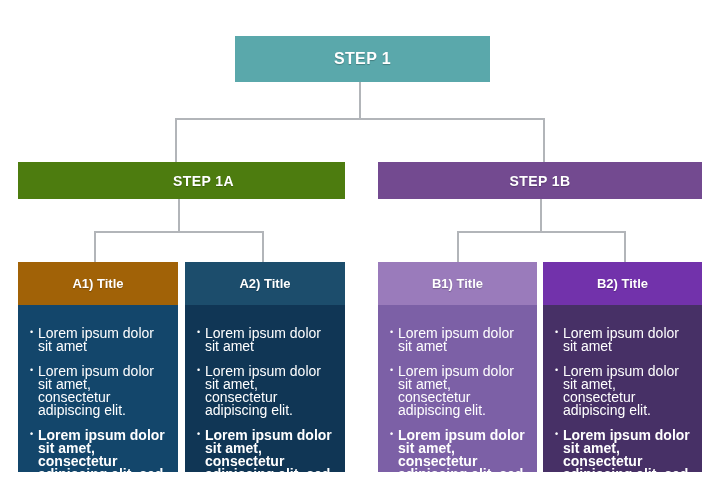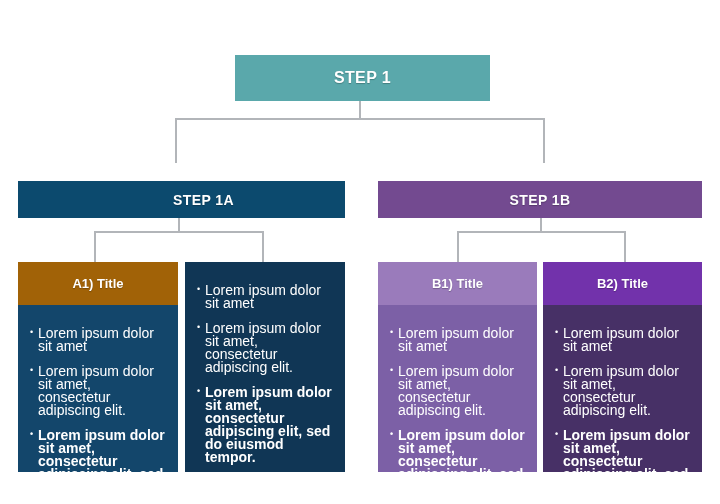--- a/index.html
+++ b/index.html
@@ -31,21 +31,20 @@
   .node {
     position: absolute;
     box-sizing: border-box;
     display: flex;
     align-items: center;
     justify-content: center;
     color: #ffffff;
     font-weight: bold;
     letter-spacing: 0.4px;
     text-shadow: 0 1px 1px rgba(0,0,0,0.25);
-    margin-top: 19px;
   }
   .node-root {
     left: 235px;
     top: 36px;
     width: 255px;
     height: 46px;
     font-size: 16px;
   }
   .node-branch {
     top: 162px;
@@ -125,41 +124,44 @@
 
   <div class="conn conn-v" style="left:540px; top:199px; height:33px;"></div>
   <div class="conn conn-h" style="left:457px; top:231px; width:169px;"></div>
   <div class="conn conn-v" style="left:457px; top:231px; height:32px;"></div>
   <div class="conn conn-v" style="left:624px; top:231px; height:32px;"></div>
 
   <div class="node node-root" style="background:#5aa8ab;">
     <span>STEP 1</span>
   </div>
 
-  <div class="node node-branch node-branch-a" style="background:#0c4a6e;padding-left:44px;">
+  <div class="node node-branch node-branch-a" style="background:#4d7c0f;padding-left:44px;">
     <span>STEP 1A</span>
   </div>
   <div class="node node-branch node-branch-b" style="background:#734a90;">
     <span>STEP 1B</span>
   </div>
 
   <div class="card card-a1">
     <div class="card-head" style="background:#a16207;">
       <span>A1) Title</span>
     </div>
     <div class="card-body" style="background:#13466b;">
       <ul class="bullets">
         <li>Lorem ipsum dolor sit amet</li>
         <li>Lorem ipsum dolor sit amet, consectetur adipiscing elit.</li>
         <li>Lorem ipsum dolor sit amet, consectetur adipiscing elit, sed do eiusmod tempor.</li>
       </ul>
     </div>
   </div>
 
   <div class="card card-a2">
+    <div class="card-head" style="background:#1c4d6c;">
+      <span>A2) Title</span>
+    </div>
     <div class="card-body" style="background:#103655;">
       <ul class="bullets">
         <li>Lorem ipsum dolor sit amet</li>
         <li>Lorem ipsum dolor sit amet, consectetur adipiscing elit.</li>
         <li>Lorem ipsum dolor sit amet, consectetur adipiscing elit, sed do eiusmod tempor.</li>
       </ul>
     </div>
   </div>
 
   <div class="card card-b1">

